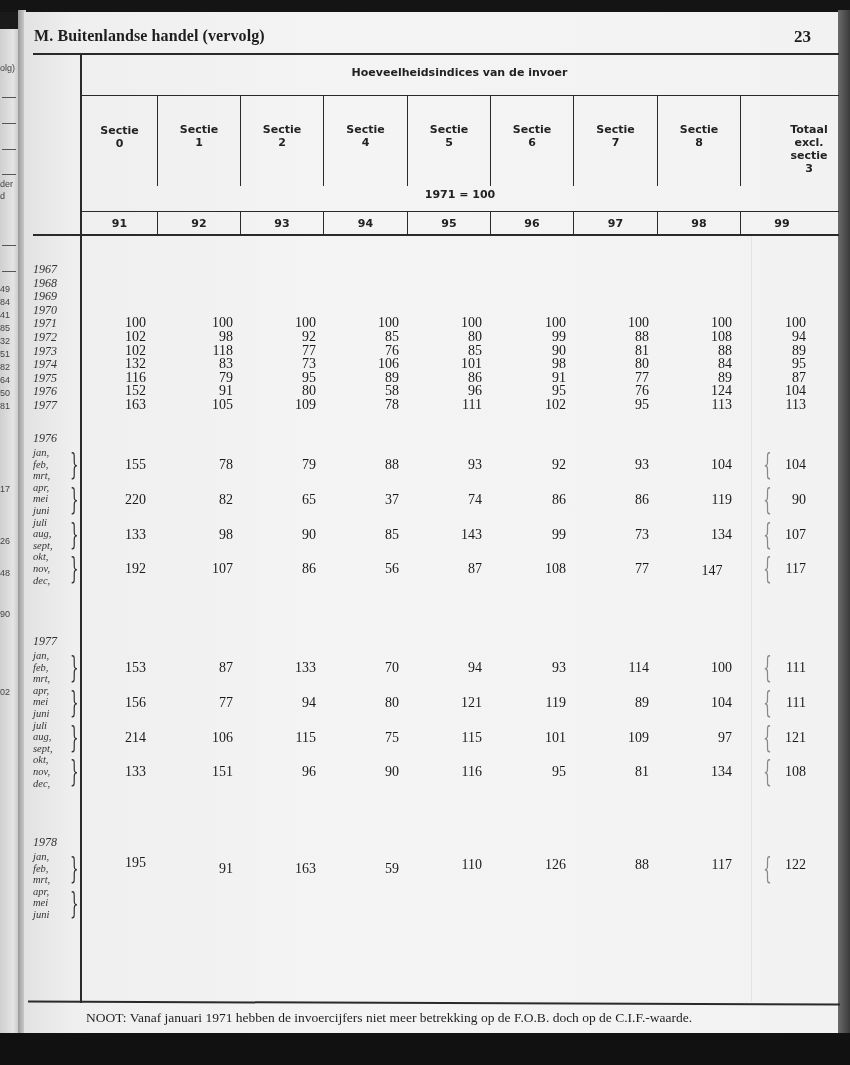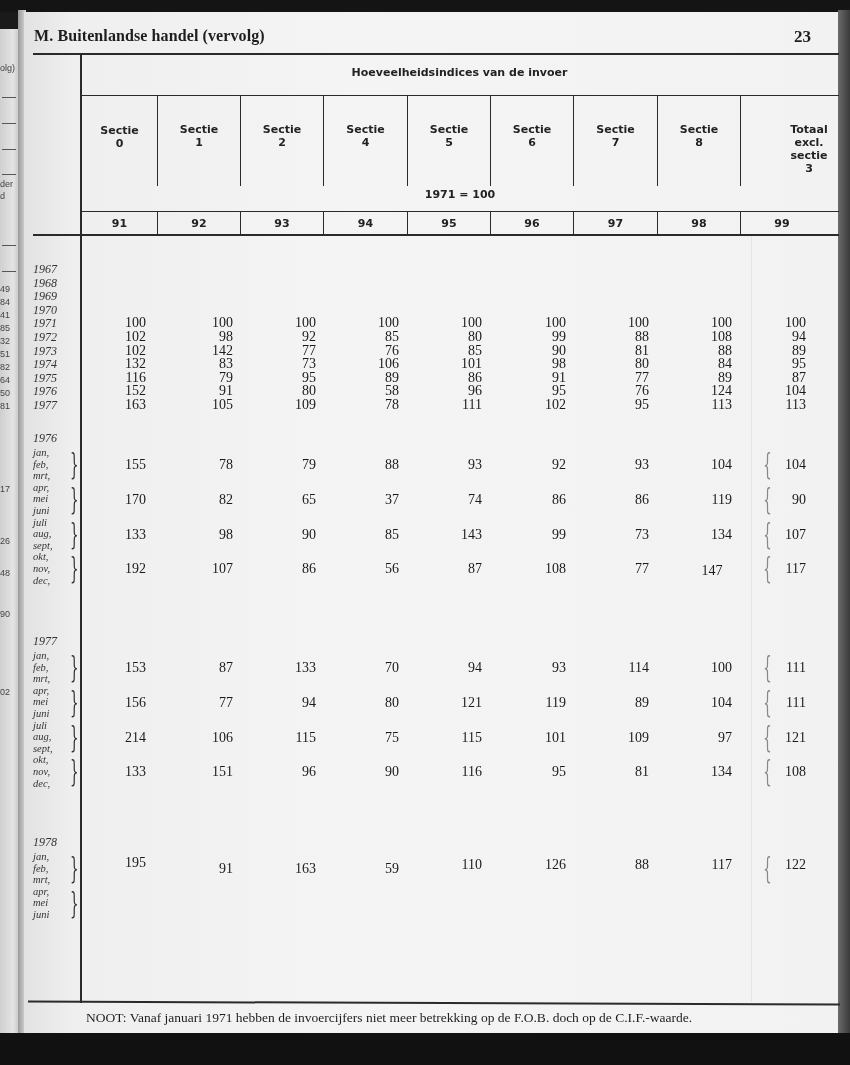--- a/index.html
+++ b/index.html
@@ -219,21 +219,21 @@
     <div class="valA" style="left: 106px; top: 330px;">102</div>
     <div class="valA" style="left: 193px; top: 330px;">98</div>
     <div class="valA" style="left: 276px; top: 330px;">92</div>
     <div class="valA" style="left: 359px; top: 330px;">85</div>
     <div class="valA" style="left: 442px; top: 330px;">80</div>
     <div class="valA" style="left: 526px; top: 330px;">99</div>
     <div class="valA" style="left: 609px; top: 330px;">88</div>
     <div class="valA" style="left: 692px; top: 330px;">108</div>
     <div class="valA" style="left: 766px; top: 330px;">94</div>
     <div class="valA" style="left: 106px; top: 343.6px;">102</div>
-    <div class="valA" style="left: 193px; top: 343.6px;">142</div>
+    <div class="valA" style="left: 193px; top: 343.6px;">118</div>
     <div class="valA" style="left: 276px; top: 343.6px;">77</div>
     <div class="valA" style="left: 359px; top: 343.6px;">76</div>
     <div class="valA" style="left: 442px; top: 343.6px;">85</div>
     <div class="valA" style="left: 526px; top: 343.6px;">90</div>
     <div class="valA" style="left: 609px; top: 343.6px;">81</div>
     <div class="valA" style="left: 692px; top: 343.6px;">88</div>
     <div class="valA" style="left: 766px; top: 343.6px;">89</div>
     <div class="valA" style="left: 106px; top: 357.2px;">132</div>
     <div class="valA" style="left: 193px; top: 357.2px;">83</div>
     <div class="valA" style="left: 276px; top: 357.2px;">73</div>
@@ -295,21 +295,21 @@
     <div class="brace-r" style="left: 758px; top: 552.4px;">}</div>
     <div class="val" style="left: 106px; top: 458px;">155</div>
     <div class="val" style="left: 193px; top: 458px;">78</div>
     <div class="val" style="left: 276px; top: 458px;">79</div>
     <div class="val" style="left: 359px; top: 458px;">88</div>
     <div class="val" style="left: 442px; top: 458px;">93</div>
     <div class="val" style="left: 526px; top: 458px;">92</div>
     <div class="val" style="left: 609px; top: 458px;">93</div>
     <div class="val" style="left: 692px; top: 458px;">104</div>
     <div class="val" style="left: 766px; top: 458px;">104</div>
-    <div class="val" style="left: 106px; top: 492.8px;">170</div>
+    <div class="val" style="left: 106px; top: 492.8px;">220</div>
     <div class="val" style="left: 193px; top: 492.8px;">82</div>
     <div class="val" style="left: 276px; top: 492.8px;">65</div>
     <div class="val" style="left: 359px; top: 492.8px;">37</div>
     <div class="val" style="left: 442px; top: 492.8px;">74</div>
     <div class="val" style="left: 526px; top: 492.8px;">86</div>
     <div class="val" style="left: 609px; top: 492.8px;">86</div>
     <div class="val" style="left: 692px; top: 492.8px;">119</div>
     <div class="val" style="left: 766px; top: 492.8px;">90</div>
     <div class="val" style="left: 106px; top: 527.6px;">133</div>
     <div class="val" style="left: 193px; top: 527.6px;">98</div>

